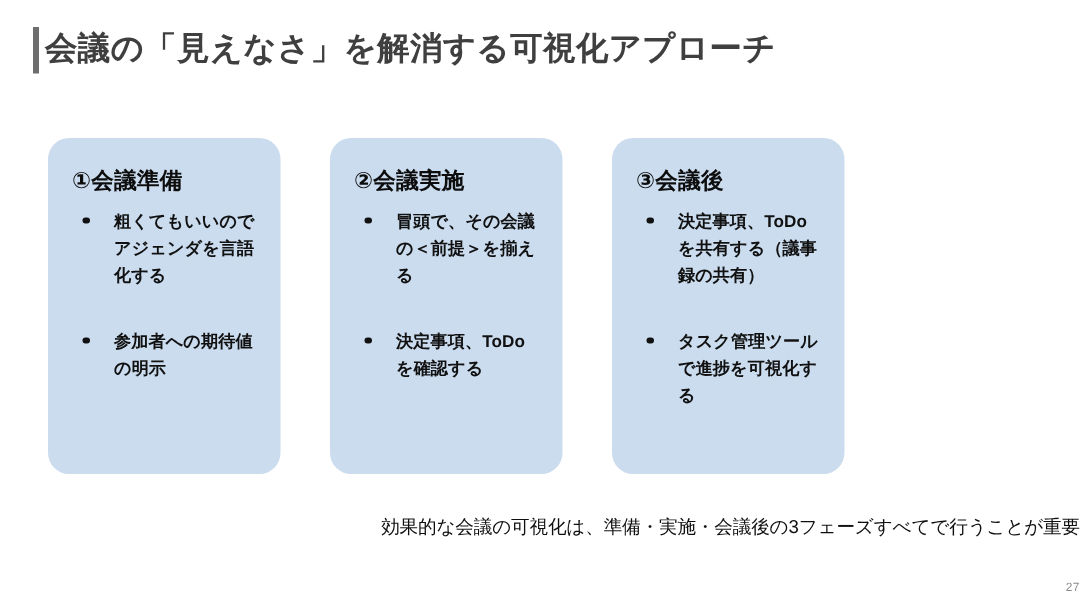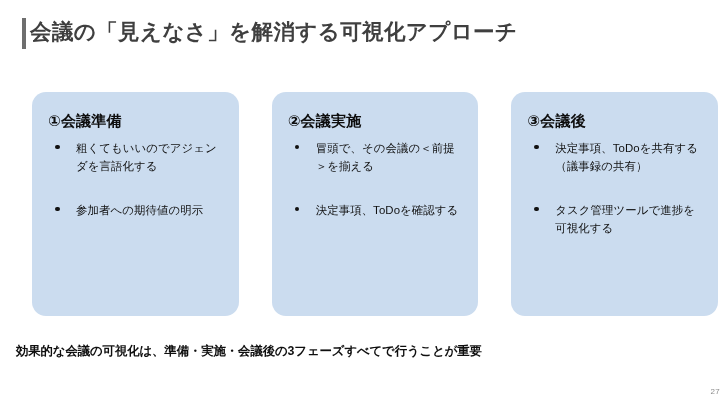--- a/index.html
+++ b/index.html
@@ -48,21 +48,21 @@
     letter-spacing: 0.4px;
     line-height: 1;
     white-space: nowrap;
   }
 
   
   .cards {
     position: absolute;
     left: 32px;
     top: 92px;
-    width: 686px;
+    width: 531px;
     height: 224px;
     display: flex;
     gap: 33px;
   }
   .card {
     flex: 1 1 0;
     background: #cbdcef;
     border-radius: 14px;
     box-sizing: border-box;
     padding: 19px 14px 14px 14px;
@@ -73,20 +73,21 @@
     font-weight: 700;
     color: #0d0d0d;
     margin: 0 0 6px 2px;
     line-height: 1.3;
     letter-spacing: 0.2px;
   }
   .card-list {
     list-style: none;
     margin: 0;
     padding: 0;
+    font-weight: bold;
   }
   .card-list li {
     position: relative;
     padding-left: 30px;
     margin-top: 26px;
     font-size: 11.4px;
     line-height: 1.58;
     color: #111111;
     letter-spacing: 0.1px;
   }
@@ -102,26 +103,26 @@
     background: #111111;
     border-radius: 50%;
   }
   .bullet-text {
     display: block;
   }
 
   
   .caption {
     position: absolute;
-    left: 16px;
+    left: 0;
     right: 0;
     top: 343px;
-    text-align: left;
+    text-align: right;
     font-size: 12.4px;
-    font-weight: 700;
+    font-weight: 400;
     color: #0f0f0f;
     letter-spacing: -0.1px;
     white-space: nowrap;
   }
 
   
   .page-number {
     position: absolute;
     right: 0;
     bottom: 9px;

